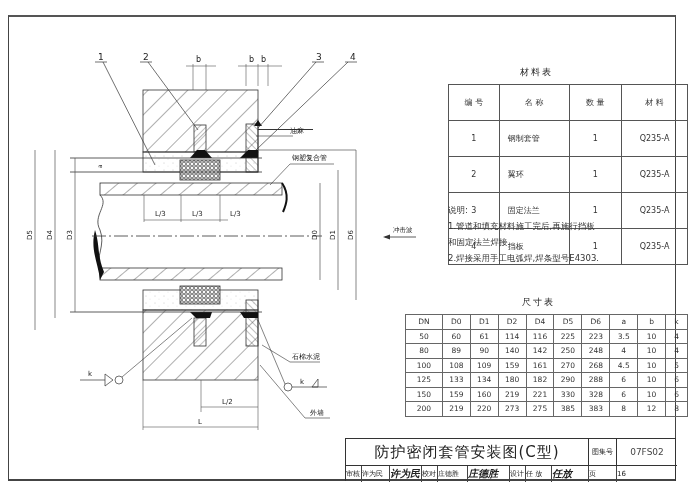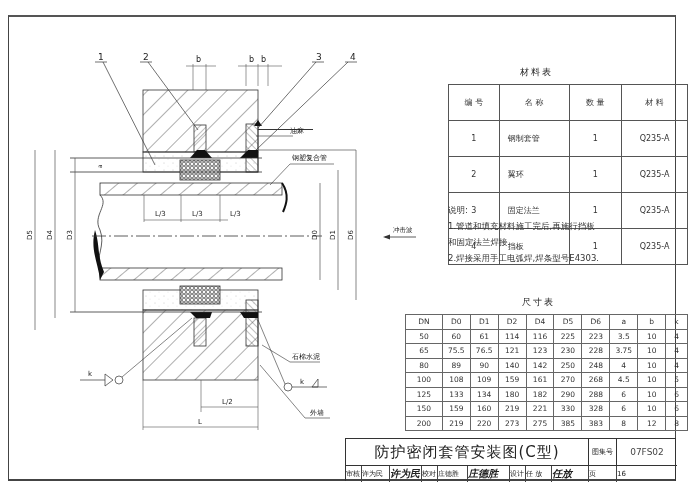--- a/index.html
+++ b/index.html
@@ -257,32 +257,20 @@
         <td style="width: 27px;">61</td>
         <td style="width: 27px;">114</td>
         <td style="width: 27px;">116</td>
         <td style="width: 27px;">225</td>
         <td style="width: 27px;">223</td>
         <td style="width: 27px;">3.5</td>
         <td style="width: 27px;">10</td>
         <td style="width: 21px;">4</td>
       </tr>
       <tr>
-        <td style="width: 36px;">65</td>
-        <td style="width: 27px;">75.5</td>
-        <td style="width: 27px;">76.5</td>
-        <td style="width: 27px;">121</td>
-        <td style="width: 27px;">123</td>
-        <td style="width: 27px;">230</td>
-        <td style="width: 27px;">228</td>
-        <td style="width: 27px;">3.75</td>
-        <td style="width: 27px;">10</td>
-        <td style="width: 21px;">4</td>
-      </tr>
-      <tr>
         <td style="width: 36px;">80</td>
         <td style="width: 27px;">89</td>
         <td style="width: 27px;">90</td>
         <td style="width: 27px;">140</td>
         <td style="width: 27px;">142</td>
         <td style="width: 27px;">250</td>
         <td style="width: 27px;">248</td>
         <td style="width: 27px;">4</td>
         <td style="width: 27px;">10</td>
         <td style="width: 21px;">4</td>

